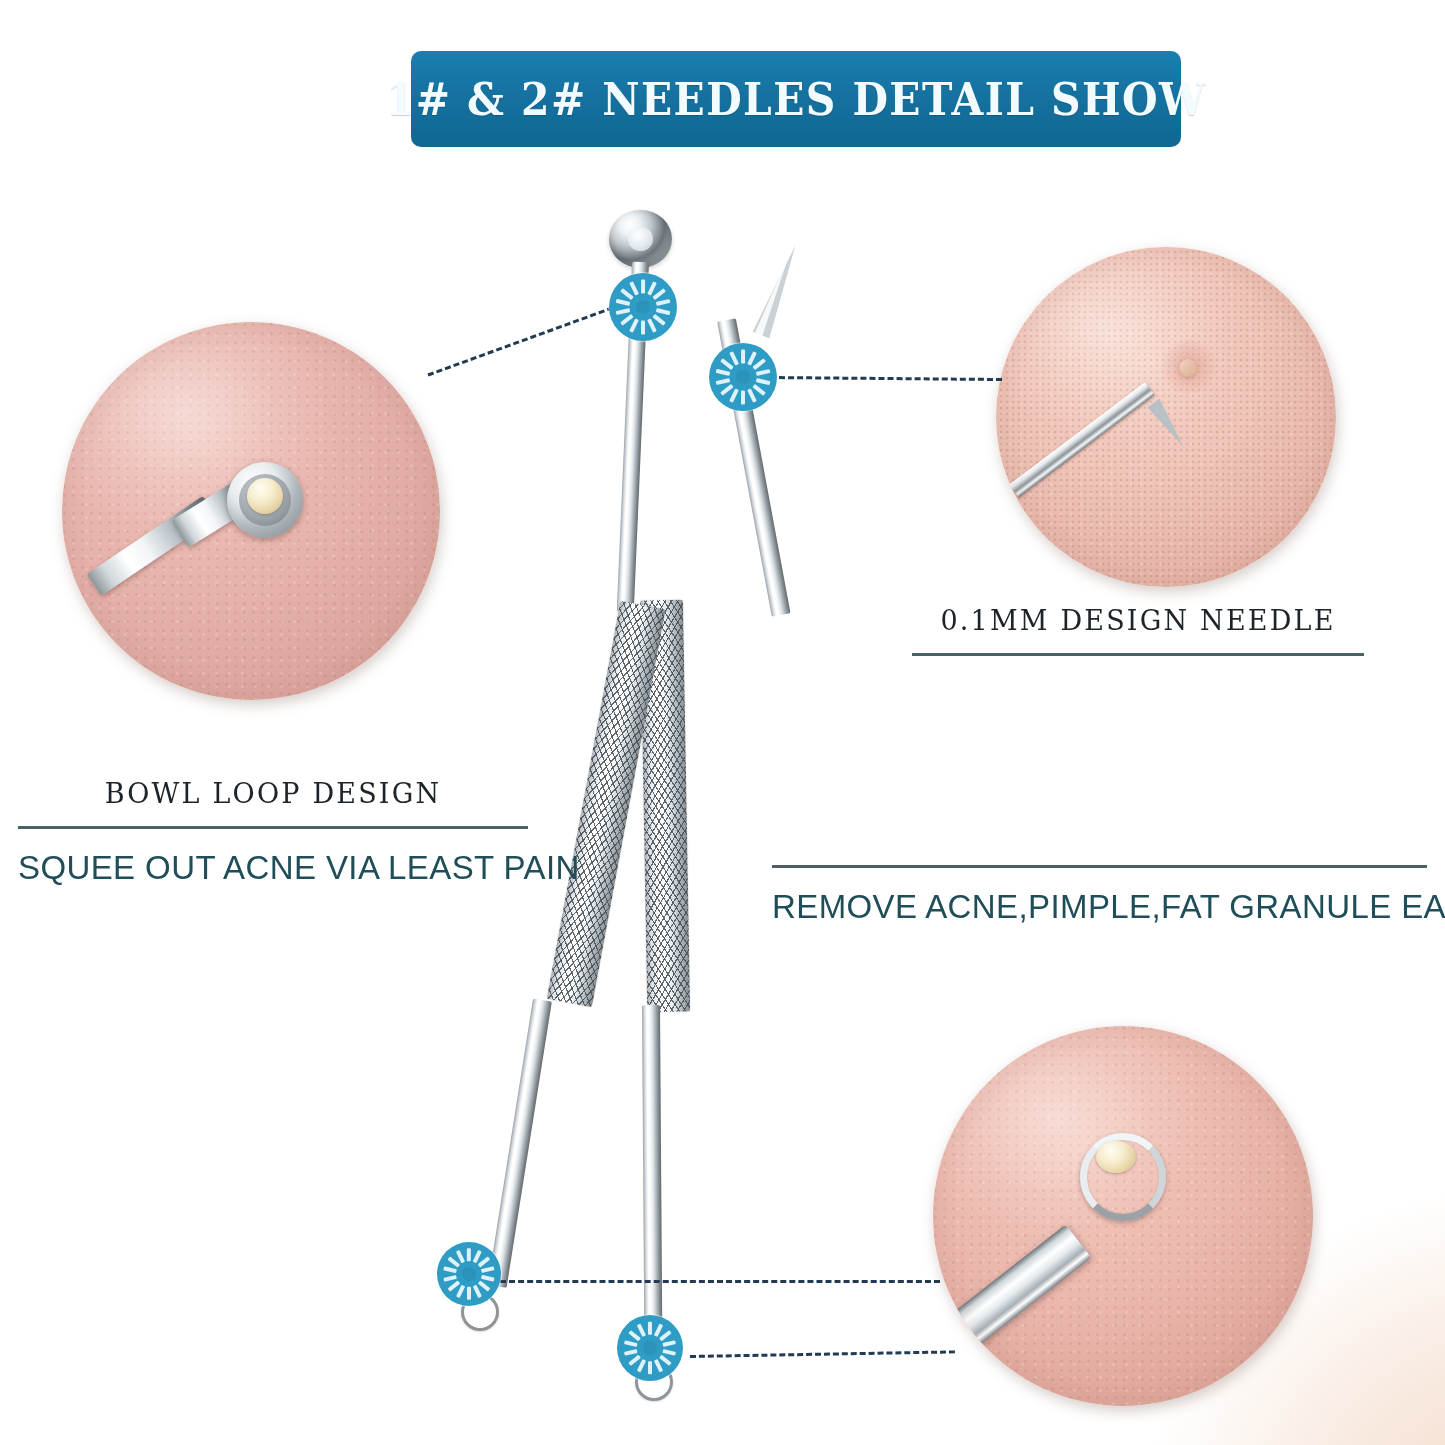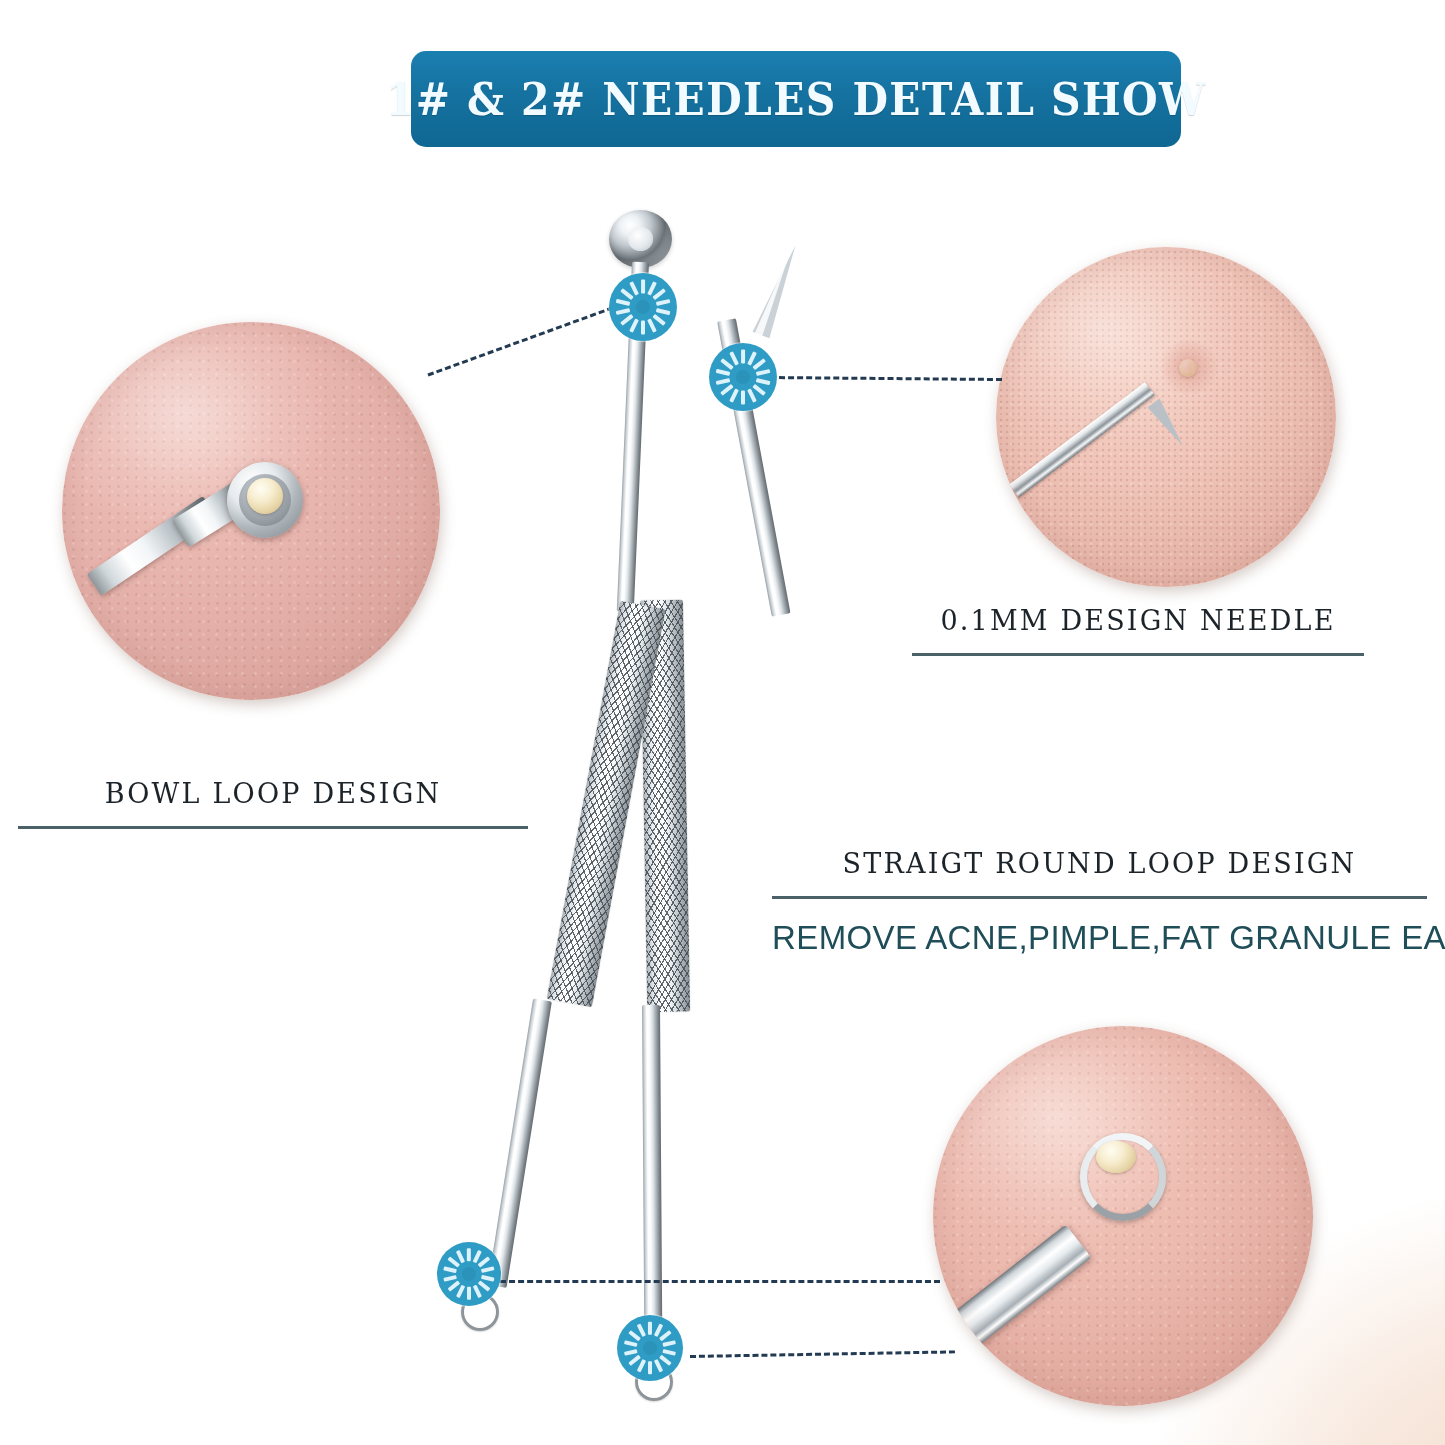--- a/index.html
+++ b/index.html
@@ -44,21 +44,21 @@
   }
 
   
   .banner {
     position: absolute;
     left: 411px;
     top: 51px;
     width: 770px;
     height: 96px;
     background: linear-gradient(180deg, #1a7fb0 0%, #15719f 48%, #0f6792 100%);
-    border-radius: 15px;
+    border-radius: 10px;
     box-shadow: 0 0 0 4px rgba(255,255,255,0.85);
     display: flex;
     align-items: center;
     justify-content: center;
   }
   .banner-text {
     font-family: "DejaVu Serif", "Liberation Serif", serif;
     font-weight: 700;
     font-size: 44px;
     letter-spacing: 1.5px;
@@ -448,26 +448,26 @@
         <div class="sp" style="transform: rotate(282.857deg) translateY(13.2px); height: 13.2px; width: 3.96px; margin-left: -1.98px;"></div>
         <div class="sp" style="transform: rotate(308.571deg) translateY(13.2px); height: 13.2px; width: 3.96px; margin-left: -1.98px;"></div>
         <div class="sp" style="transform: rotate(334.286deg) translateY(13.2px); height: 13.2px; width: 3.96px; margin-left: -1.98px;"></div>
       </div>
     <div class="hub"></div>
   </div>
 
   <div class="caption" style="left:18px; top:778px; width:510px;">
     <div class="cap-title">BOWL LOOP DESIGN</div>
     <div class="cap-rule"></div>
+    <div class="cap-sub">SQUEE OUT ACNE VIA LEAST PAIN</div>
   </div>
 
   <div class="caption" style="left:912px; top:605px; width:452px;">
     <div class="cap-title">0.1MM DESIGN NEEDLE</div>
     <div class="cap-rule"></div>
   </div>
 
   <div class="caption" style="left:772px; top:848px; width:655px;">
-    <div class="cap-title">STRAIGT ROUND LOOP DESIGN</div>
     <div class="cap-rule"></div>
     <div class="cap-sub">REMOVE ACNE,PIMPLE,FAT GRANULE EASILY</div>
   </div>
 
 </div>
 
 </body></html>

